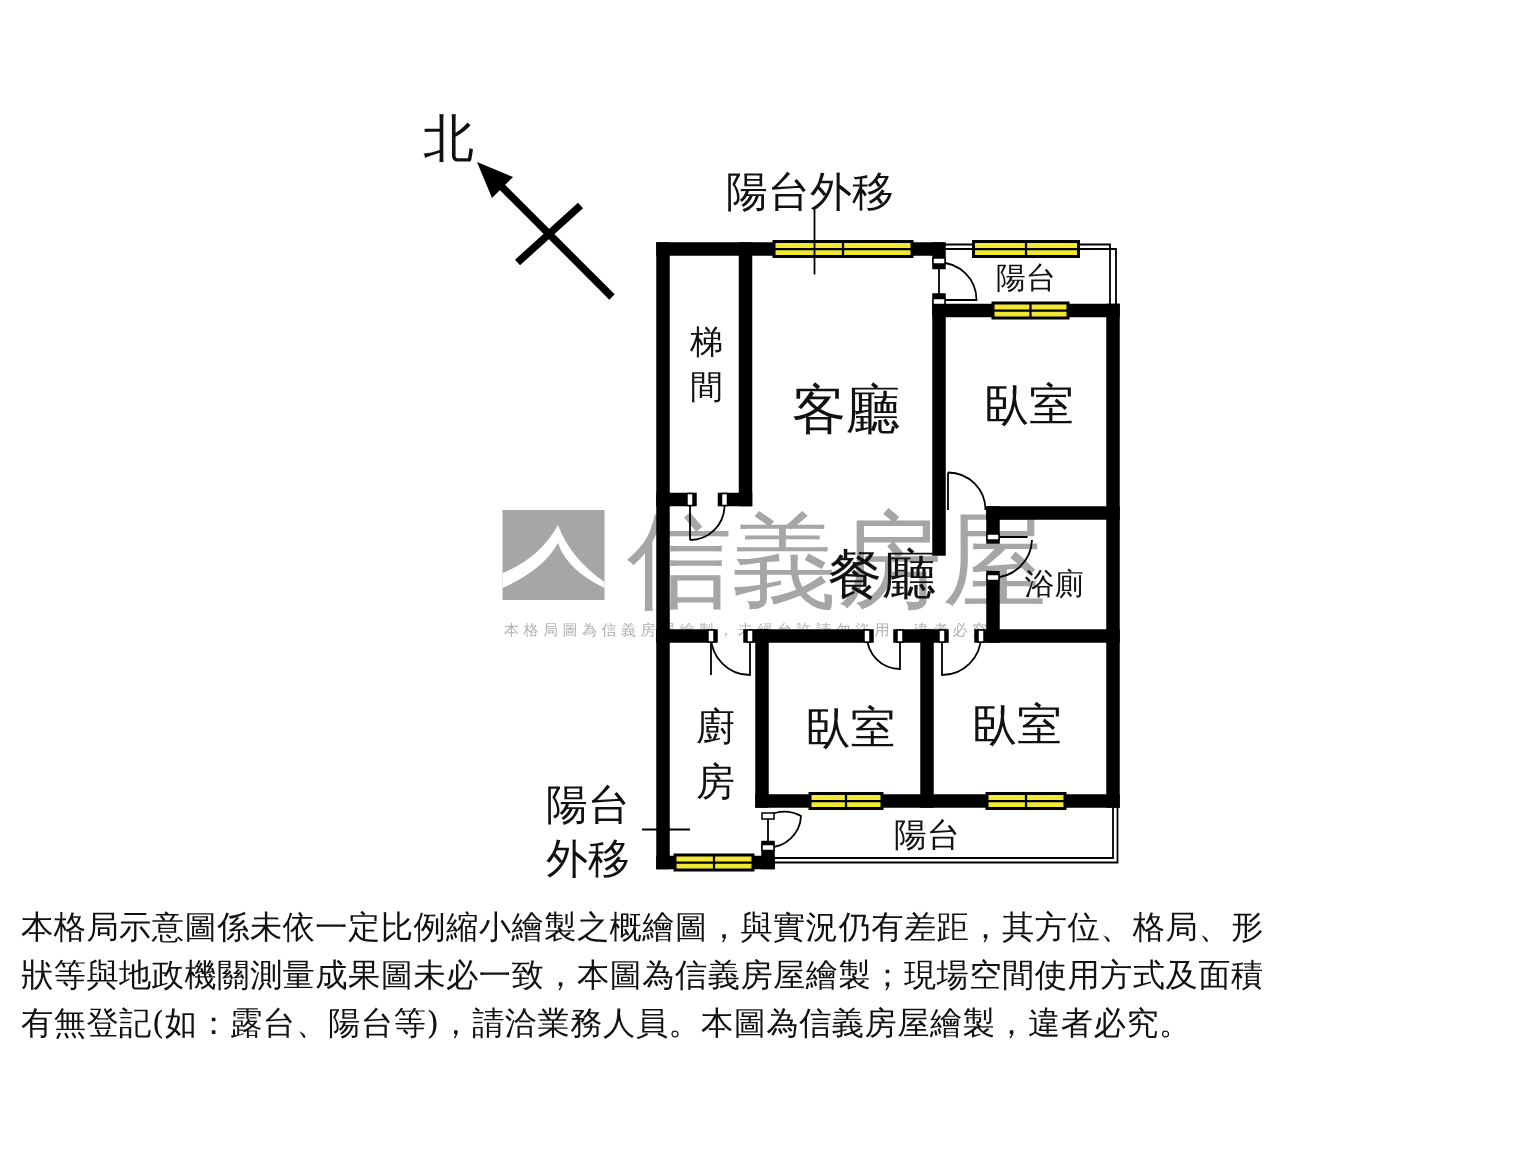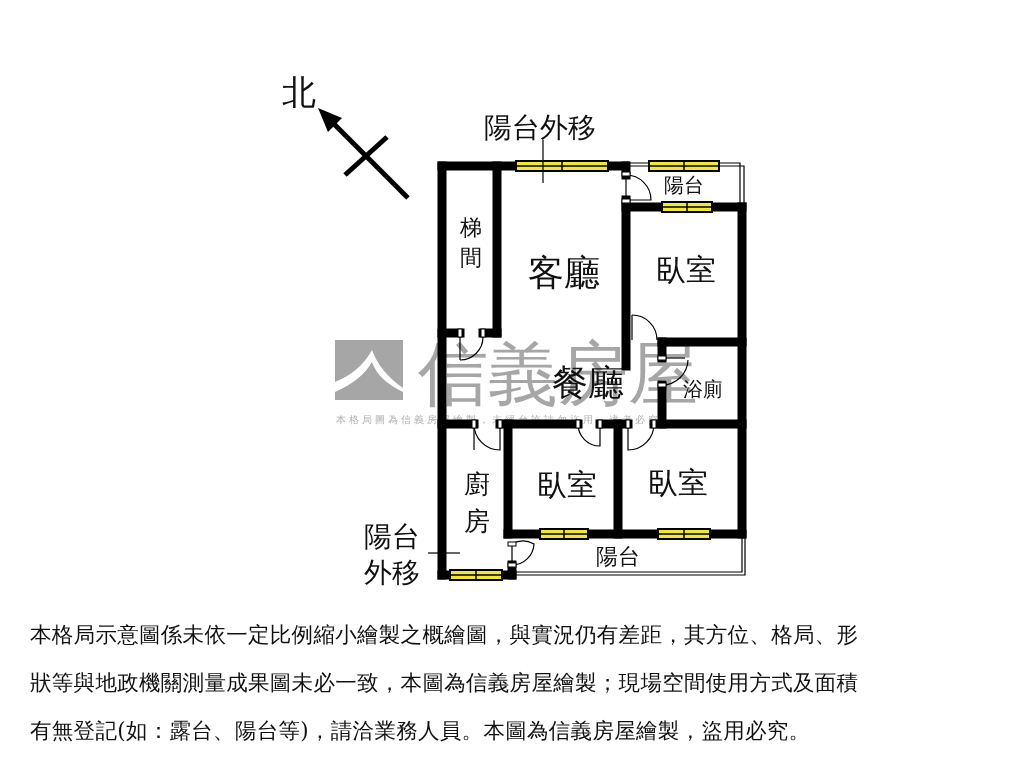--- a/index.html
+++ b/index.html
@@ -4,21 +4,21 @@
   <style>
     html, body { margin: 0; padding: 0; background: #ffffff; }
     body { width: 1024px; height: 768px; position: relative; overflow: hidden;
            font-family: "DejaVu Serif", "Liberation Serif", serif; color: #111; }
     #plan { position: absolute; left: 0; top: 0; width: 1024px; height: 600px; }
     .room-label { font-family: "DejaVu Serif", "Liberation Serif", serif; fill: #111; }
     .wm-big { font-family: "DejaVu Sans", "Liberation Sans", sans-serif; fill: #a6a6a6; }
     .wm-small { font-family: "DejaVu Sans", "Liberation Sans", sans-serif; fill: #b0b0b0; letter-spacing: 3px; }
     #disclaimer { position: absolute; left: 14px; top: 603px; width: 1000px;
                   font-size: 21.5px; line-height: 32px; color: #111; letter-spacing: 0.3px; }
-    #disclaimer p { margin: 16px; white-space: nowrap; }
+    #disclaimer p { margin: 0; white-space: nowrap; }
   </style>
 </head>
 <body>
 
 <svg id="plan" viewBox="0 0 1024 600" xmlns="http://www.w3.org/2000/svg">
 
   <g>
     <rect x="335" y="340" width="68" height="60" fill="#a6a6a6"></rect>
     <path d="M335 382 Q360 372 372 350 Q380 372 403 388 L403 392 Q378 380 372 362 Q362 380 335 392 Z" fill="#ffffff"></path>
   </g>
@@ -177,14 +177,14 @@
   <text class="room-label" x="596" y="564" font-size="22">陽台</text>
 
   <text class="room-label" x="484" y="137" font-size="28">陽台外移</text>
   <text class="room-label" x="364" y="546" font-size="28">陽台</text>
   <text class="room-label" x="364" y="582" font-size="28">外移</text>
 </svg>
 
 <div id="disclaimer">
   <p>本格局示意圖係未依一定比例縮小繪製之概繪圖，與實況仍有差距，其方位、格局、形</p>
   <p>狀等與地政機關測量成果圖未必一致，本圖為信義房屋繪製；現場空間使用方式及面積</p>
-  <p>有無登記(如：露台、陽台等)，請洽業務人員。本圖為信義房屋繪製，盜用必究。</p>
+  <p>有無登記(如：露台、陽台等)，請洽業務人員。本圖為信義房屋繪製，違者必究。</p>
 </div>
 
 </body></html>

